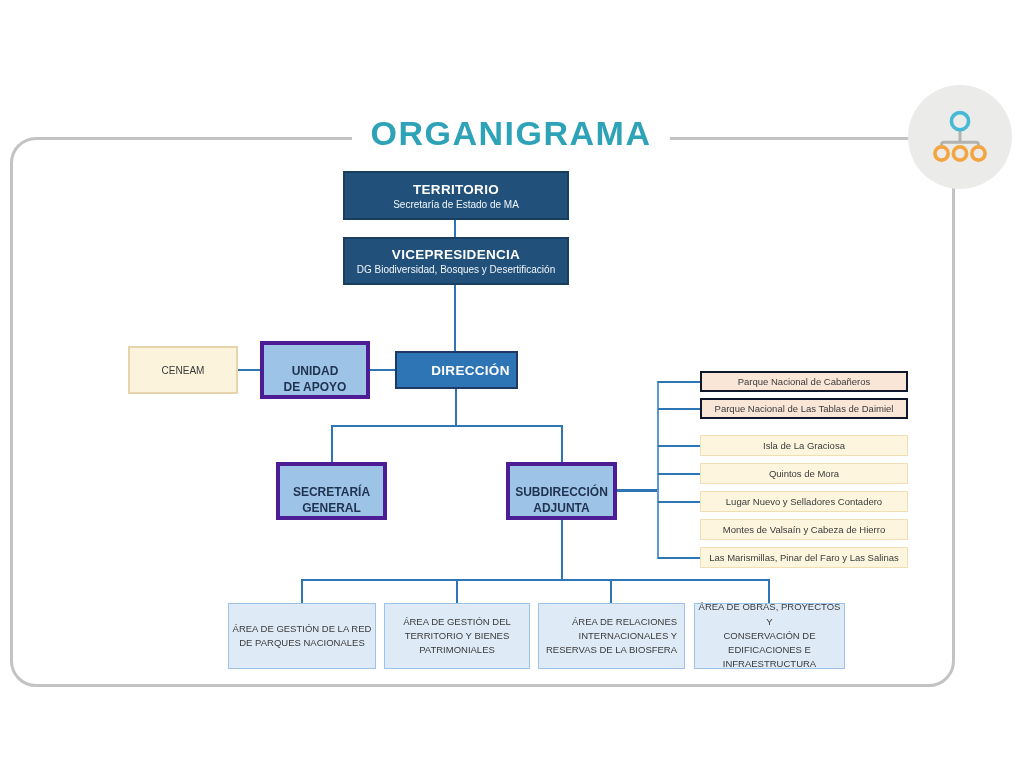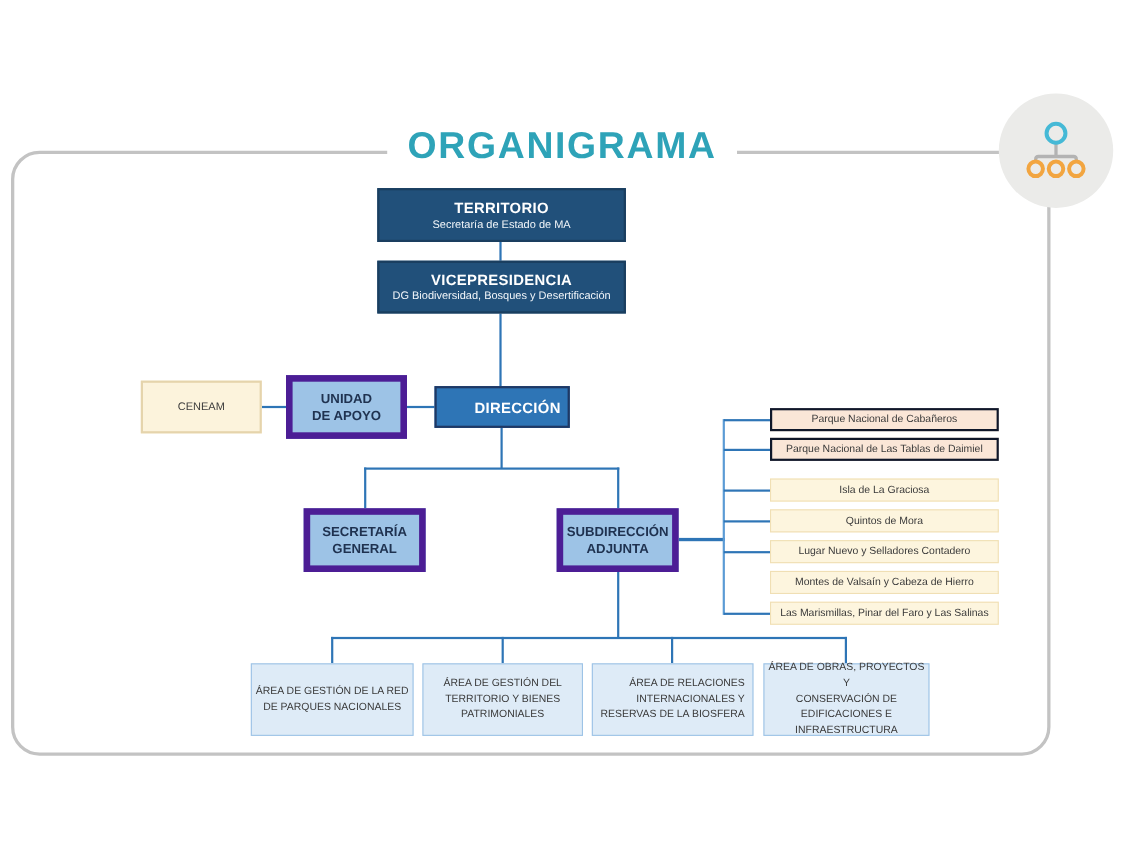--- a/index.html
+++ b/index.html
@@ -20,22 +20,22 @@
        align-items:center;justify-content:center;text-align:center;z-index:3;}
   .pre{white-space:pre-line;}
 
   .dark{background:#21507A;border:2px solid #1A3E5F;color:#ffffff;}
   .dark .t{font-size:13.5px;font-weight:700;letter-spacing:.3px;}
   .dark .s{font-size:10px;margin-top:2px;color:#F2F6FA;}
 
   .medium{background:#2E75B6;border:2px solid #1F3864;color:#ffffff;
           font-size:13.5px;font-weight:700;letter-spacing:.3px;}
 
-  .light{background:#9DC3E6;border:6px solid #4c1d95;color:#1F3250;
-         font-size:12px;font-weight:700;line-height:1.35;}
+  .light{background:#9DC3E6;border:4px solid #4c1d95;color:#1F3250;
+         font-size:12px;font-weight:700;line-height:1.35;justify-content:flex-end;}
 
   .cream-box{background:#FCF3DC;border:2px solid #E5D4AC;color:#3A3A3A;font-size:10px;}
 
   .park{left:700px;width:208px;height:21px;font-size:9.5px;color:#3A3A3A;z-index:3;}
   .park.peach{background:#FAE6D7;border:2px solid #0f172a;}
   .park.cream{background:#FDF5DE;border:1.5px solid #F0DFB4;}
 
   .area{top:603px;height:66px;background:#DEEBF7;border:1.5px solid #9DC3E6;
         color:#3A3A3A;font-size:9.5px;line-height:1.5;}
 

